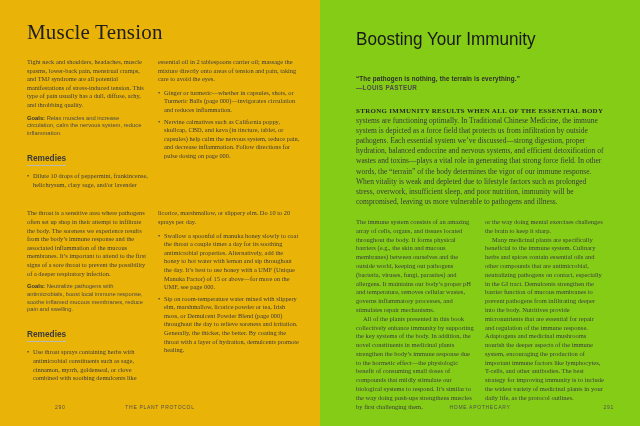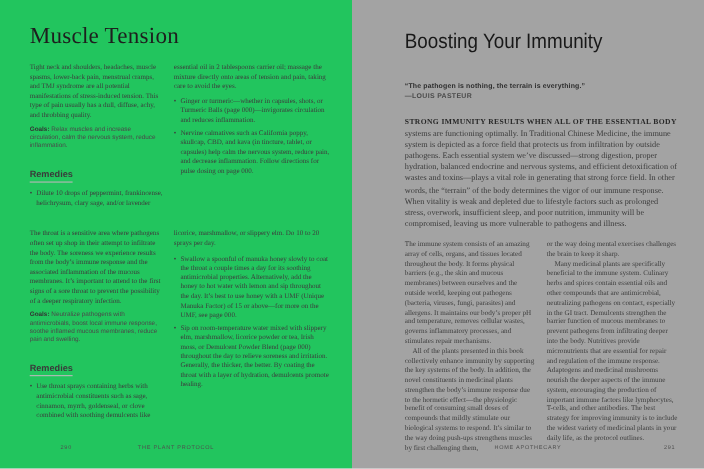--- a/index.html
+++ b/index.html
@@ -1,21 +1,21 @@
 <!DOCTYPE html>
 <html><head>
 <meta charset="utf-8">
 <style>
   * { margin:0; padding:0; box-sizing:border-box; }
   html,body { width:640px; height:426px; overflow:hidden; }
   body { display:flex; font-family:"Liberation Serif", serif; background:#fff; }
 
   .page { position:relative; width:320px; height:426px; overflow:hidden; }
-  .page-left  { background:#22c55e; padding:20px 20px 0 27px; }
-  .page-right { background:#a3a3a3; padding:24px 24px 0 48px; }
+  .page-left  { background:#eab308; padding:20px 20px 0 27px; }
+  .page-right { background:#84cc16; padding:24px 24px 0 36px; }
 
   
   .sec-title { font-family:"Liberation Serif", serif; font-weight:normal;
                font-size:21px; letter-spacing:0.2px; color:#1e1e1e; margin:0 0 13px 0; }
   .cols { display:flex; gap:10px; }
   .c1 { width:121px; flex:none; }
   .c2 { width:142px; flex:none; }
 
   .body-serif { font-size:6.4px; line-height:8.6px; color:#3d3d3d; text-align:left; }
   .mb { margin-bottom:5px; }

